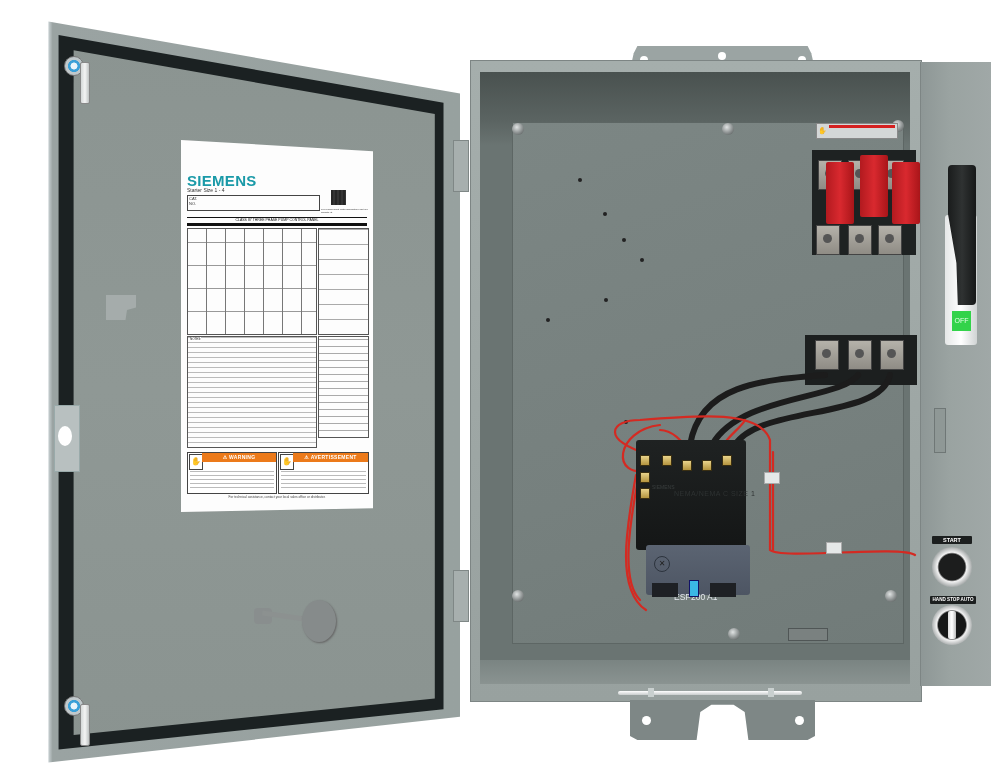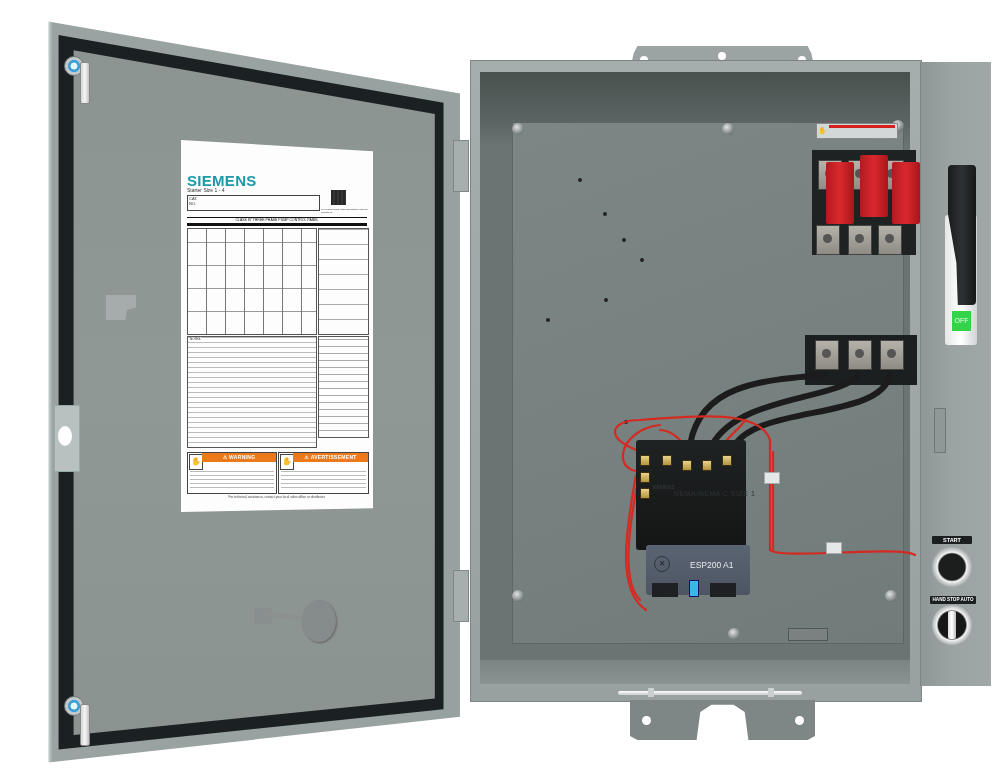--- a/index.html
+++ b/index.html
@@ -78,21 +78,21 @@
   .fuse-red{position:absolute;width:28px;height:62px;background:linear-gradient(90deg,#b21a1f,#d9292f 50%,#a91519);border-radius:2px;}
   .term-lug{position:absolute;width:22px;height:28px;background:linear-gradient(180deg,#b5b2aa,#8f8c85);border:1px solid #444;}
   .term-lug::after{content:"";position:absolute;left:6px;top:8px;width:9px;height:9px;border-radius:50%;background:#555;}
   .load-block{position:absolute;left:805px;top:335px;width:112px;height:50px;background:#1c1f1f;}
   
   .contactor{position:absolute;left:636px;top:440px;width:110px;height:110px;background:linear-gradient(180deg,#1f2222,#141616);border-radius:3px;}
   .contactor-text{position:absolute;left:674px;top:490px;color:#2e3232;font-size:7px;letter-spacing:0.5px;}
   .contactor-brand{position:absolute;left:652px;top:484px;color:#3a3f3f;font-size:5px;}
   .brass{position:absolute;width:8px;height:9px;background:linear-gradient(180deg,#e9d38a,#b4943e);border:1px solid #3a2f12;}
   .overload{position:absolute;left:646px;top:545px;width:104px;height:50px;background:linear-gradient(180deg,#5b6472,#4d5563);border-radius:3px;}
-  .overload-text{position:absolute;left:674px;top:560px;color:#e6e9ef;font-size:8.5px;margin-left:16px;}
+  .overload-text{position:absolute;left:674px;top:592px;color:#e6e9ef;font-size:8.5px;}
   .overload-dial{position:absolute;left:654px;top:556px;width:14px;height:14px;border-radius:50%;border:1px solid #2c333d;color:#222;font-size:8px;line-height:14px;text-align:center;}
   .overload-blue{position:absolute;left:689px;top:580px;width:8px;height:15px;background:#3ab7e6;border:1px solid #116;}
   .ol-term{position:absolute;top:583px;width:26px;height:14px;background:#1e2024;}
   .wireclip{position:absolute;width:14px;height:10px;background:#e5e8e8;border:1px solid #aaa;}
   .ground-bar{position:absolute;left:788px;top:628px;width:38px;height:11px;background:#7a8180;border:1px solid #505656;}
   
   .disc-handle-base{position:absolute;left:945px;top:215px;width:32px;height:130px;background:linear-gradient(90deg,#e5e7e7,#ffffff 50%,#cfd3d3);border-radius:3px;}
   .disc-handle{position:absolute;left:948px;top:165px;width:28px;height:140px;background:linear-gradient(90deg,#1a1c1c,#2f3232 50%,#161818);border-radius:4px;
     clip-path:polygon(0 0,100% 0,100% 100%,35% 100%,30% 70%,0 35%);}
   .off-badge{position:absolute;left:952px;top:311px;width:19px;height:20px;background:#33d34a;color:#e8ffe9;font-size:7px;line-height:20px;text-align:center;}

